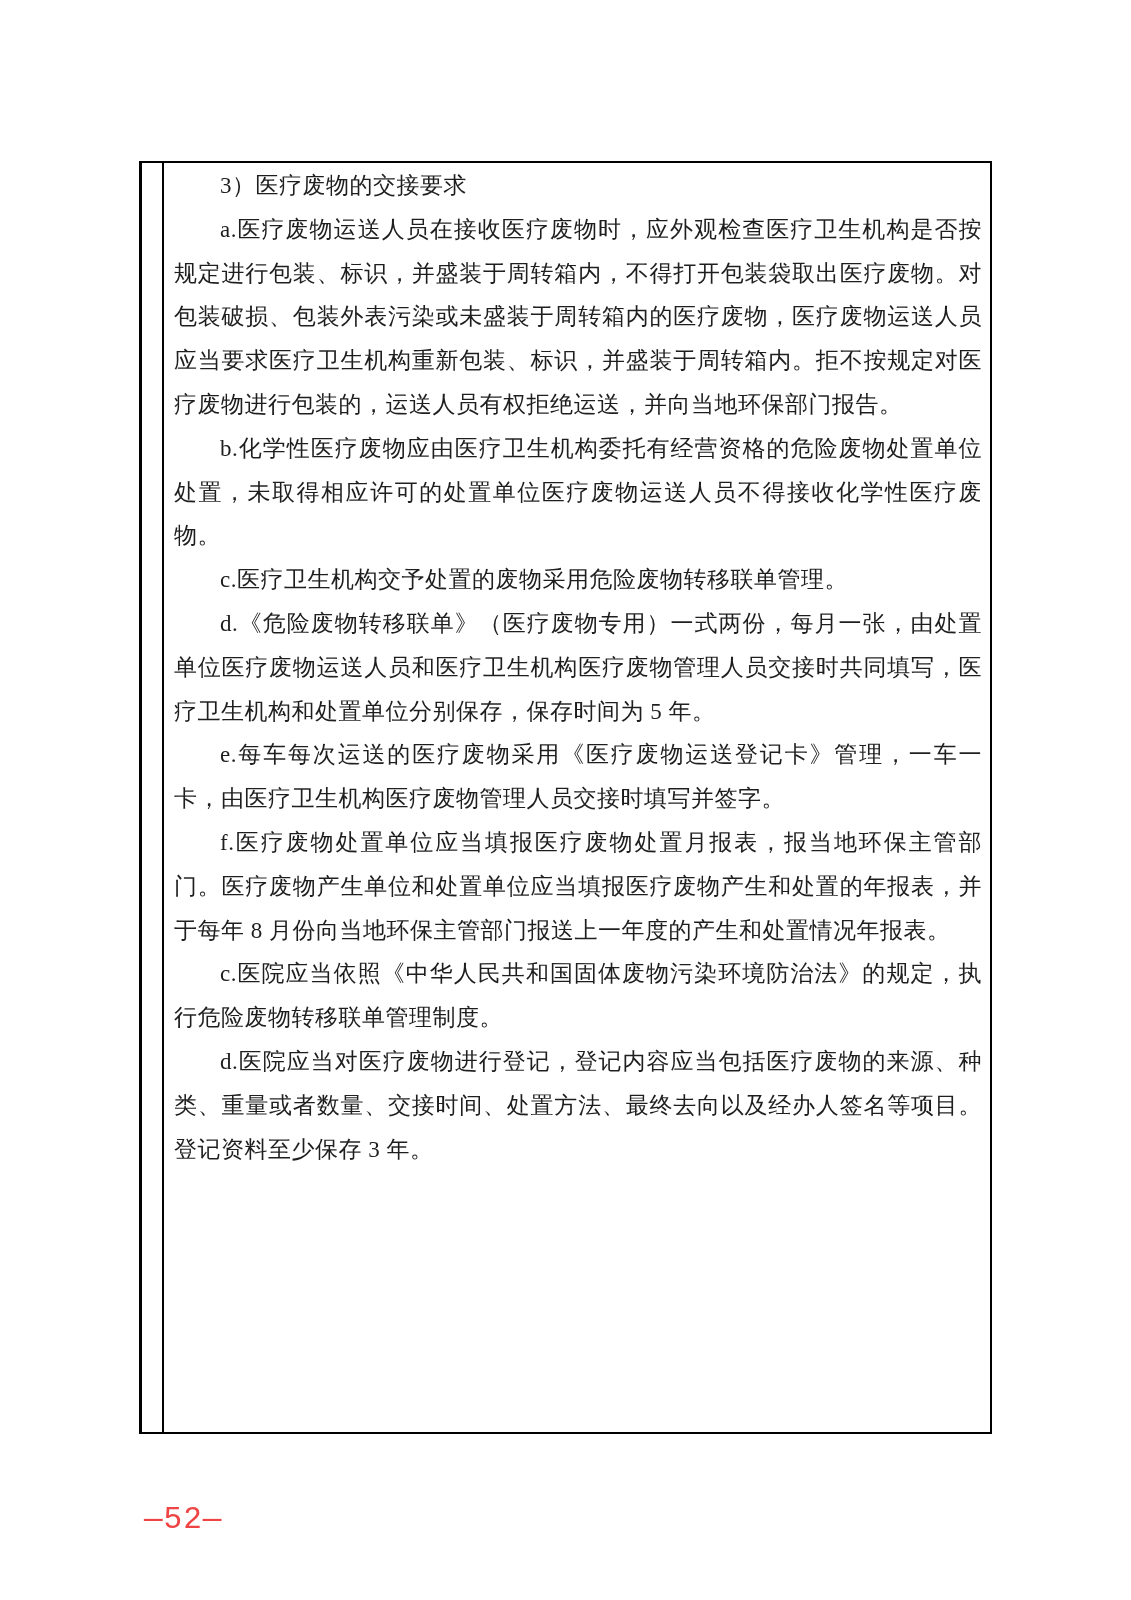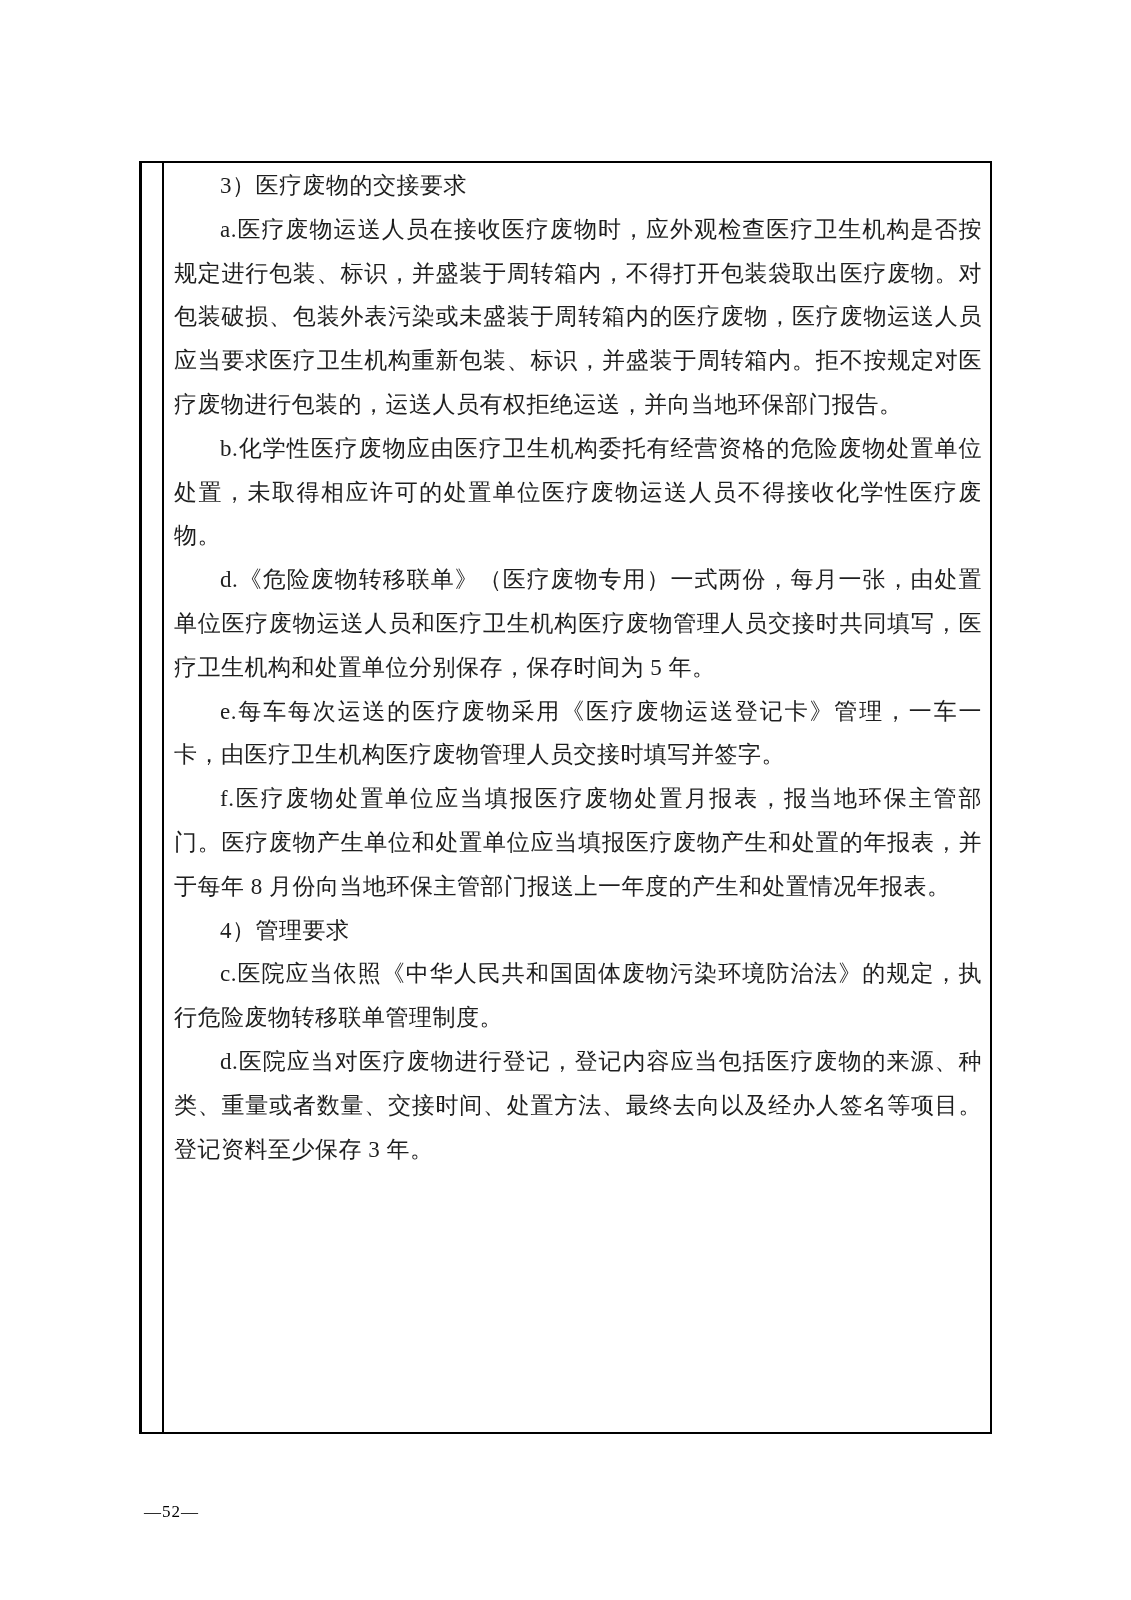--- a/index.html
+++ b/index.html
@@ -46,38 +46,39 @@
     color: #1e1e1e;
     text-align: justify;
     text-indent: 2em;
     word-break: break-all;
     letter-spacing: 0.5px;
   }
   .page-number {
     position: absolute;
     left: 144px;
     top: 1502px;
-    font-size: 17px;
-    color: #000000;
+    font-size: 31px;
+    color: #ef4444;
     letter-spacing: 1px;
     white-space: nowrap;
+    font-family: Liberation Mono, monospace;
   }
 </style>
 </head>
 <body>
 
 <div class="page">
   <div class="doc-table">
     <div class="gutter-cell"></div>
     <div class="content-cell">
         <p class="doc-par">3）医疗废物的交接要求</p>
         <p class="doc-par">a.医疗废物运送人员在接收医疗废物时，应外观检查医疗卫生机构是否按规定进行包装、标识，并盛装于周转箱内，不得打开包装袋取出医疗废物。对包装破损、包装外表污染或未盛装于周转箱内的医疗废物，医疗废物运送人员应当要求医疗卫生机构重新包装、标识，并盛装于周转箱内。拒不按规定对医疗废物进行包装的，运送人员有权拒绝运送，并向当地环保部门报告。</p>
         <p class="doc-par">b.化学性医疗废物应由医疗卫生机构委托有经营资格的危险废物处置单位处置，未取得相应许可的处置单位医疗废物运送人员不得接收化学性医疗废物。</p>
+        <p class="doc-par">c.医疗卫生机构交予处置的废物采用危险废物转移联单管理。</p>
         <p class="doc-par">d.《危险废物转移联单》（医疗废物专用）一式两份，每月一张，由处置单位医疗废物运送人员和医疗卫生机构医疗废物管理人员交接时共同填写，医疗卫生机构和处置单位分别保存，保存时间为 5 年。</p>
         <p class="doc-par">e.每车每次运送的医疗废物采用《医疗废物运送登记卡》管理，一车一卡，由医疗卫生机构医疗废物管理人员交接时填写并签字。</p>
         <p class="doc-par">f.医疗废物处置单位应当填报医疗废物处置月报表，报当地环保主管部门。医疗废物产生单位和处置单位应当填报医疗废物产生和处置的年报表，并于每年 8 月份向当地环保主管部门报送上一年度的产生和处置情况年报表。</p>
-        <p class="doc-par">4）管理要求</p>
         <p class="doc-par">c.医院应当依照《中华人民共和国固体废物污染环境防治法》的规定，执行危险废物转移联单管理制度。</p>
         <p class="doc-par">d.医院应当对医疗废物进行登记，登记内容应当包括医疗废物的来源、种类、重量或者数量、交接时间、处置方法、最终去向以及经办人签名等项目。登记资料至少保存 3 年。</p>
       </div>
   </div>
   <div class="page-number">—52—</div>
 </div>
 
 </body></html>

